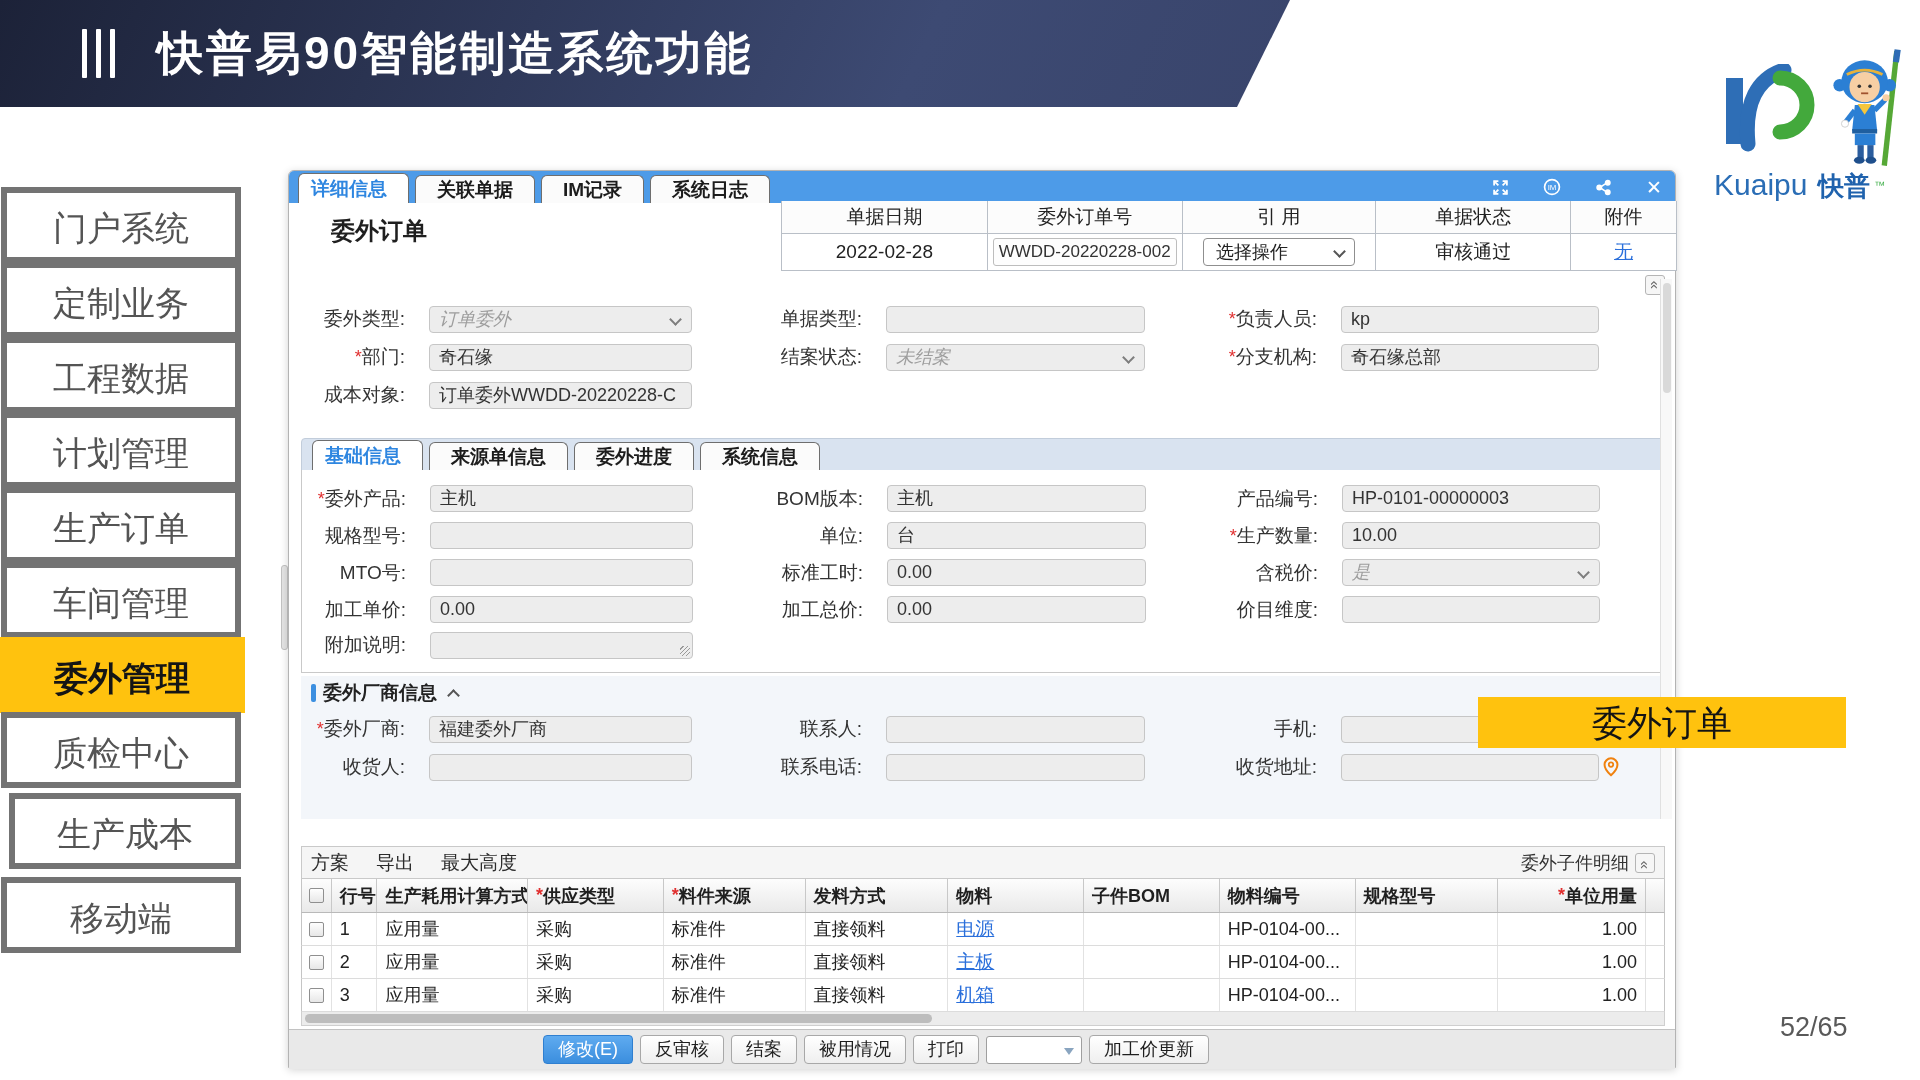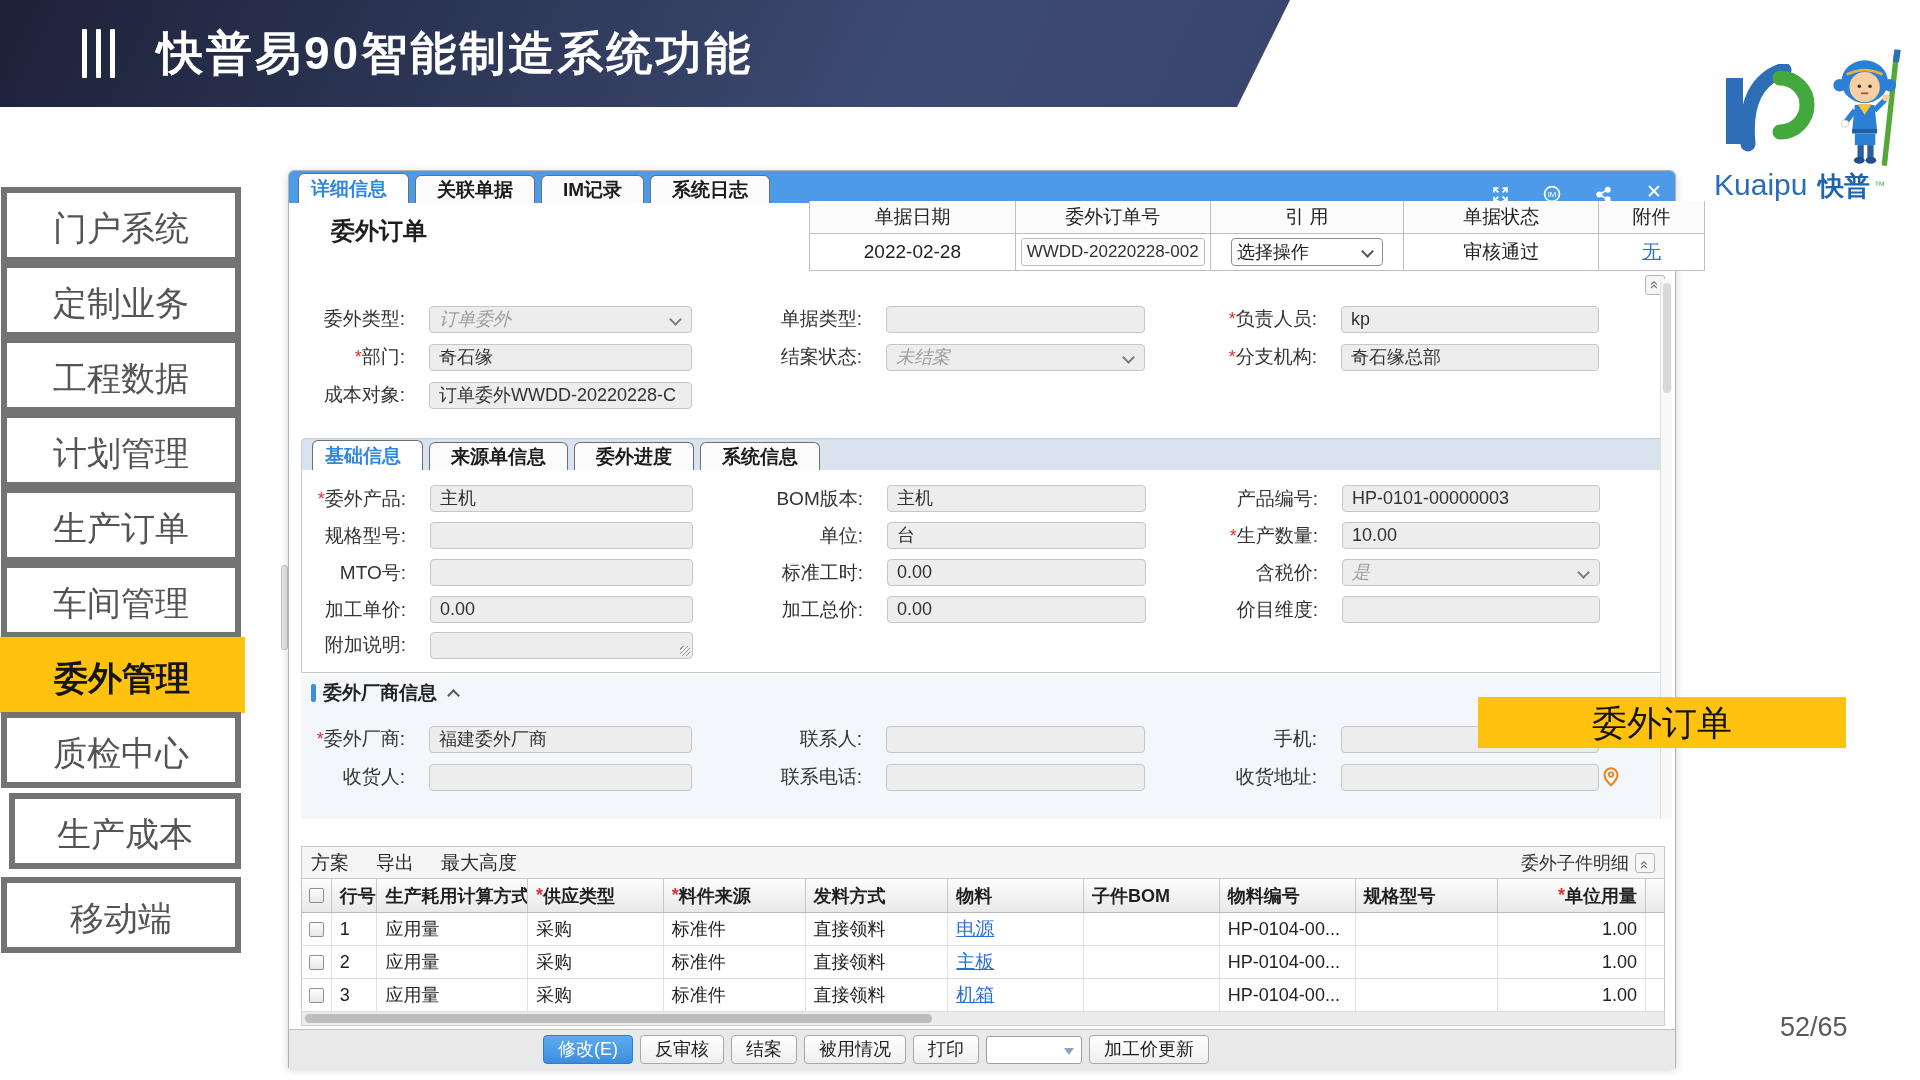--- a/index.html
+++ b/index.html
@@ -33,36 +33,36 @@
 
   
   .window { position:absolute; left:288px; top:170px; width:1388px; height:898px;
     background:#fff; border:1px solid #b3b3b3; border-radius:6px 6px 0 0;
     box-shadow:0 2px 8px rgba(0,0,0,.18); }
   .tabbar { position:absolute; left:0; top:0; right:0; height:32px; background:#4D9BE8;
     border-radius:5px 5px 0 0; display:flex; align-items:flex-end; padding-left:9px; }
   .tab { height:28px; line-height:27px; background:#fbfbfb; border:1px solid #6e6e6e; border-bottom:none;
     border-radius:6px 6px 0 0; margin-right:6px; padding:0 21px; font-size:19px; font-weight:bold; color:#1c1c1c; }
   .tab.active { background:#fff; color:#2E86E0; height:30px; line-height:29px;padding-left:12px; }
-  .controls { position:absolute; right:13px; top:0; height:32px; display:flex; gap:34px; align-items:flex-end; }
+  .controls { position:absolute; right:13px; top:0; height:32px; display:flex; gap:34px; align-items:center; }
   .controls span { display:flex; align-items:center; }
   .win-title { position:absolute; left:42px; top:44px; font-size:24px; font-weight:bold; color:#1f1f1f; }
 
   
-  .headtable { position:absolute; left:520px; top:30px; width:896px; border-left:1px solid #b9bfc7; }
+  .headtable { position:absolute; left:492px; top:30px; width:896px; border-left:1px solid #b9bfc7; }
   .htr { display:flex; }
   .htd { border-right:1px solid #b9bfc7; border-bottom:1px solid #b9bfc7; display:flex;
     align-items:center; justify-content:center; font-size:19px; color:#222; overflow:hidden; }
   .hhead .htd { height:33px; background:#fcfcfc; }
   .hvals .htd { height:37px; background:#fff; }
   .hc0{width:206px} .hc1{width:195px} .hc2{width:194px} .hc3{width:195px} .hc4{width:106px}
   .orderbox { width:184px; height:28px; line-height:26px; border:1px solid #bdbdbd; border-radius:3px;
     background:#fdfdfd; font-size:17px; color:#333; text-align:center; }
   .refsel { position:relative; width:152px; height:28px; line-height:26px; border:1px solid #8f8f8f;
-    border-radius:4px; background:#fff; font-size:18px; color:#222; padding:0 5px; text-align:left; }
+    border-radius:4px; background:#fff; font-size:18px; color:#222; padding:0 12px; text-align:left; }
   .refsel::after { content:""; position:absolute; right:10px; top:8px; width:7px; height:7px;
     border-right:2px solid #555; border-bottom:2px solid #555; transform:rotate(45deg); }
   .link { color:#2a6fdb; text-decoration:underline; font-size:19px; cursor:pointer; }
 
   .sqbtn { position:absolute; width:20px; height:20px; border:1px solid #b5b5b5; border-radius:3px;
     background:#f6f6f6; color:#666; text-align:center; }
   .sqbtn .dbl { display:inline-block; transform:rotate(90deg); font-size:15px; line-height:18px; }
 
   
   .frow { display:flex; height:38px; align-items:center; }
@@ -377,21 +377,21 @@
         </div>
     </div>
   </div>
 
   <div class="sect inset">
     <div class="sect-head">
       <span class="sect-bar"></span>
       <span class="sect-title">委外厂商信息</span>
       <span class="chev-up"></span>
     </div>
-    <div class="frow" style="margin-top:10px">
+    <div class="frow" style="">
       <div class="fld col1">
           <span class="lab"><i class="req">*</i><span>委外厂商:</span></span>
         <div class="ibox">福建委外厂商</div>
         </div>
       <div class="fld col2">
           <span class="lab"><i class="req"></i><span>联系人:</span></span>
         <div class="ibox"></div>
         </div>
       <div class="fld col3">
           <span class="lab"><i class="req"></i><span>手机:</span></span>

